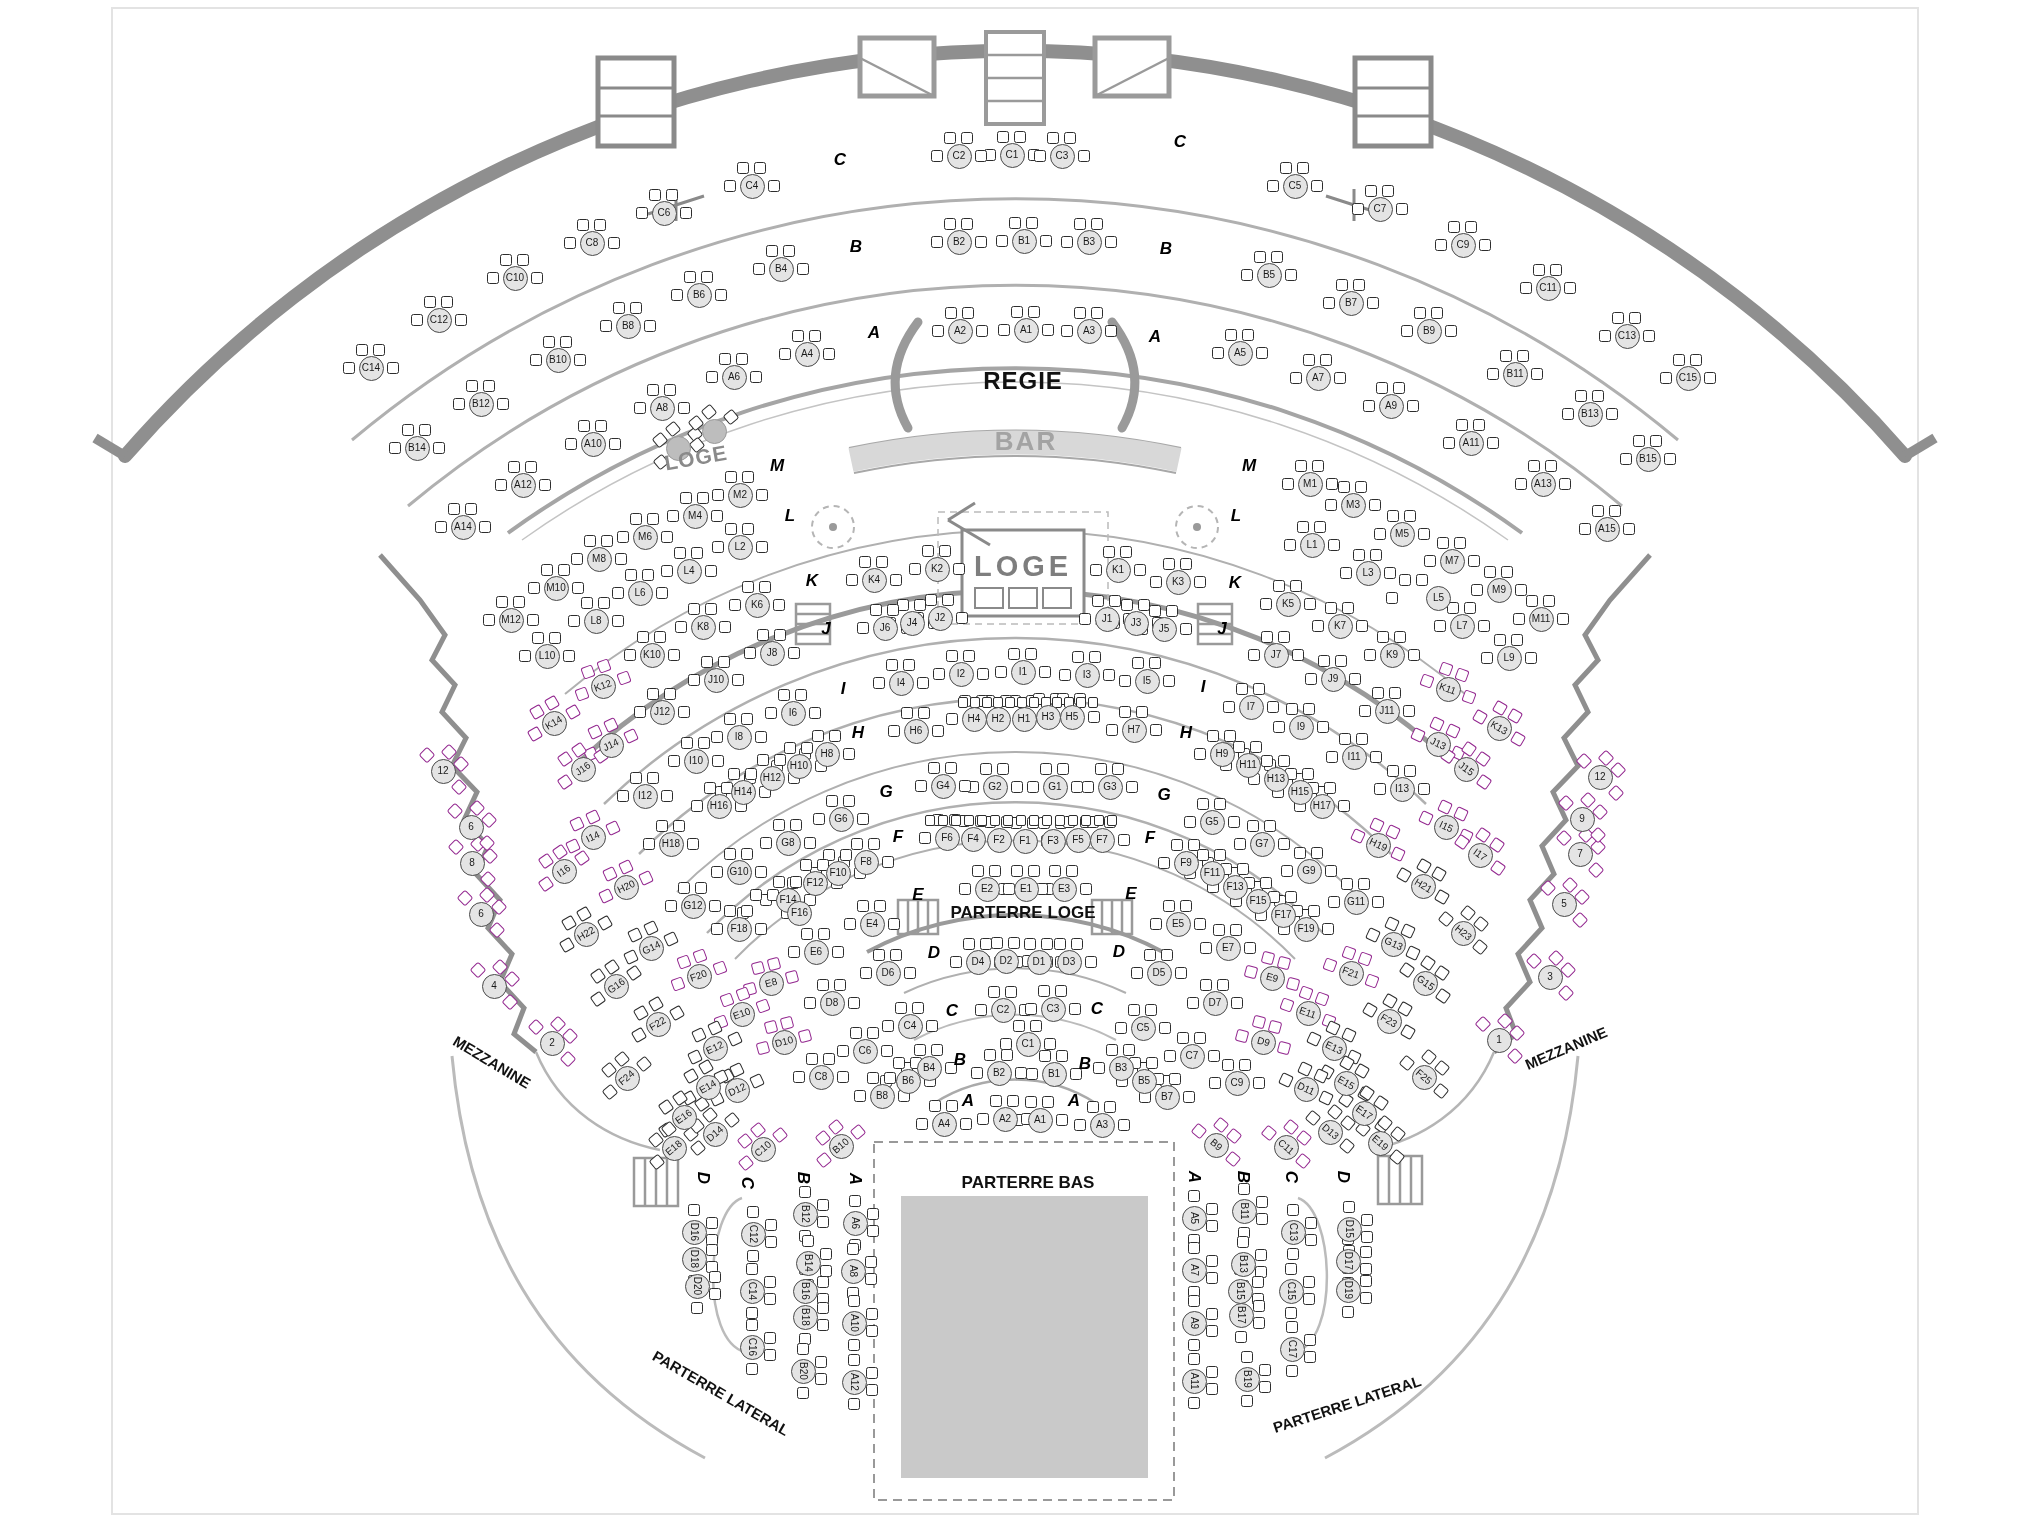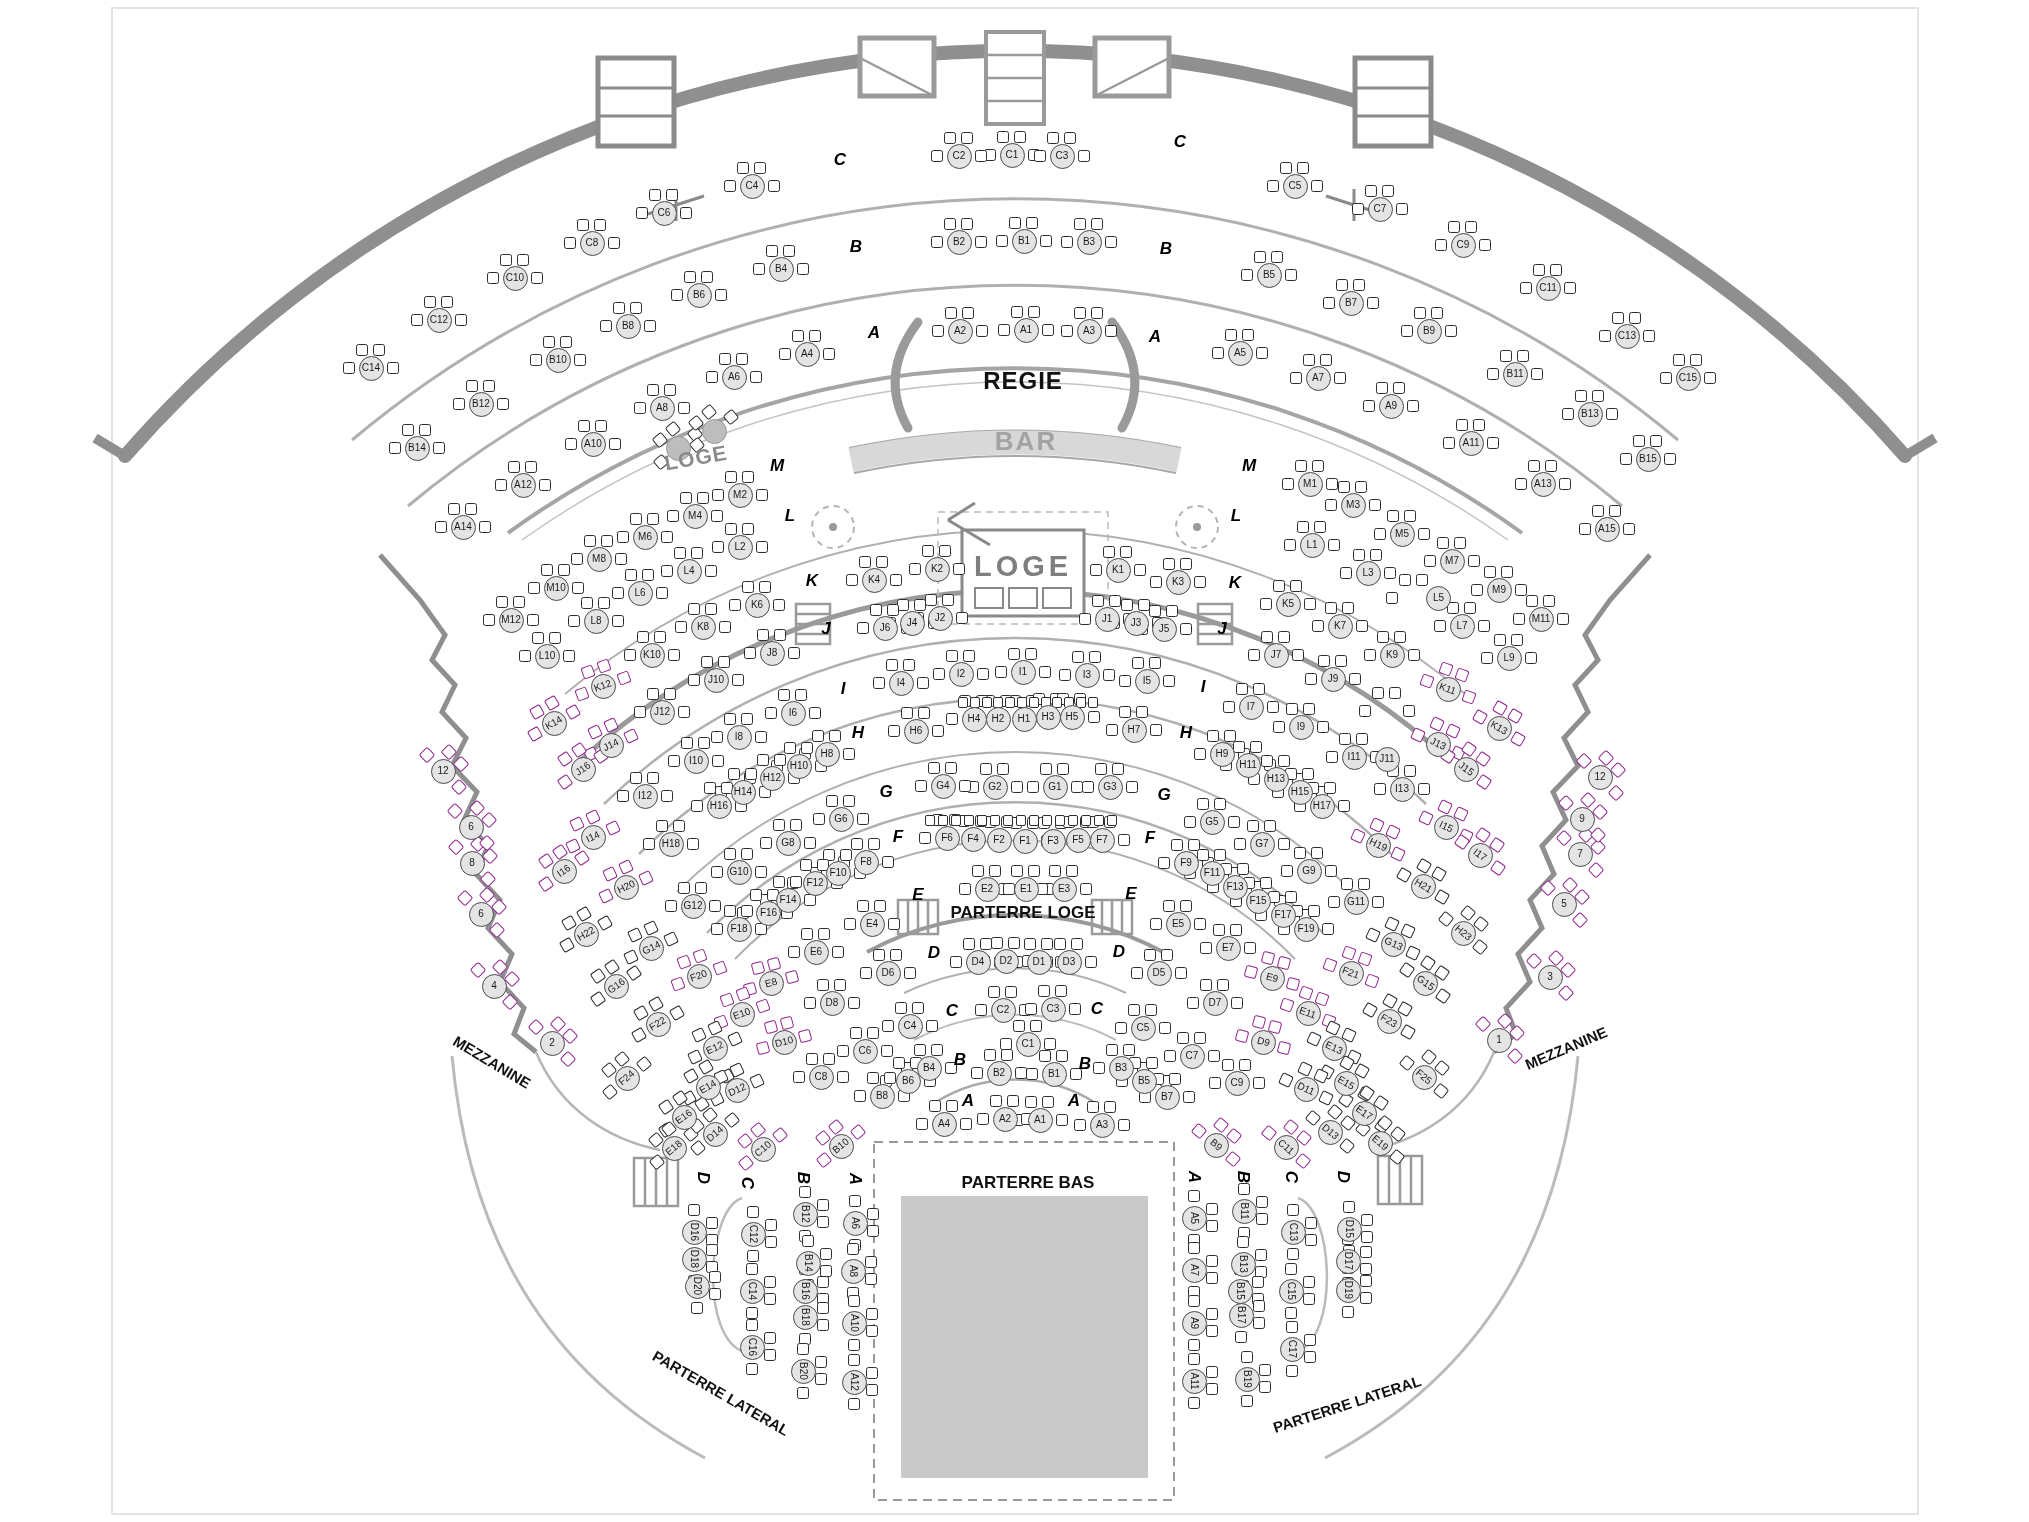--- a/index.html
+++ b/index.html
@@ -757,21 +757,21 @@
     <div class="chair" style="left: 718px; top: 656px; transform: rotate(0deg);"></div>
     <div class="chair" style="left: 688px; top: 674px; transform: rotate(0deg);"></div>
     <div class="chair" style="left: 732px; top: 674px; transform: rotate(0deg);"></div>
     <div class="table" style="left: 703.5px; top: 667.5px;">
       <span>J10</span>
     </div>
     <div class="chair" style="left: 1372px; top: 687px; transform: rotate(0deg);"></div>
     <div class="chair" style="left: 1389px; top: 687px; transform: rotate(0deg);"></div>
     <div class="chair" style="left: 1359px; top: 705px; transform: rotate(0deg);"></div>
     <div class="chair" style="left: 1403px; top: 705px; transform: rotate(0deg);"></div>
-    <div class="table" style="left: 1374.5px; top: 698.5px; margin-top: 48px;">
+    <div class="table" style="left: 1374.5px; top: 698.5px;">
       <span>J11</span>
     </div>
     <div class="chair" style="left: 647px; top: 688px; transform: rotate(0deg);"></div>
     <div class="chair" style="left: 664px; top: 688px; transform: rotate(0deg);"></div>
     <div class="chair" style="left: 634px; top: 706px; transform: rotate(0deg);"></div>
     <div class="chair" style="left: 678px; top: 706px; transform: rotate(0deg);"></div>
     <div class="table" style="left: 649.5px; top: 699.5px;">
       <span>J12</span>
     </div>
     <div class="chair purple" style="left: 1431.45px; top: 717.883px; transform: rotate(25deg);"></div>
@@ -1296,21 +1296,21 @@
     <div class="chair" style="left: 1260px; top: 877px; transform: rotate(0deg);"></div>
     <div class="chair" style="left: 1230px; top: 895px; transform: rotate(0deg);"></div>
     <div class="chair" style="left: 1274px; top: 895px; transform: rotate(0deg);"></div>
     <div class="table" style="left: 1245.5px; top: 888.5px;">
       <span>F15</span>
     </div>
     <div class="chair" style="left: 750px; top: 889px; transform: rotate(0deg);"></div>
     <div class="chair" style="left: 767px; top: 889px; transform: rotate(0deg);"></div>
     <div class="chair" style="left: 737px; top: 907px; transform: rotate(0deg);"></div>
     <div class="chair" style="left: 781px; top: 907px; transform: rotate(0deg);"></div>
-    <div class="table" style="left: 756px; top: 900.5px; text-align: right;">
+    <div class="table" style="left: 787px; top: 900.5px; text-align: right;">
       <span>F16</span>
     </div>
     <div class="chair" style="left: 1268px; top: 891px; transform: rotate(0deg);"></div>
     <div class="chair" style="left: 1285px; top: 891px; transform: rotate(0deg);"></div>
     <div class="chair" style="left: 1255px; top: 909px; transform: rotate(0deg);"></div>
     <div class="chair" style="left: 1299px; top: 909px; transform: rotate(0deg);"></div>
     <div class="table" style="left: 1270.5px; top: 902.5px;">
       <span>F17</span>
     </div>
     <div class="chair" style="left: 724px; top: 905px; transform: rotate(0deg);"></div>

